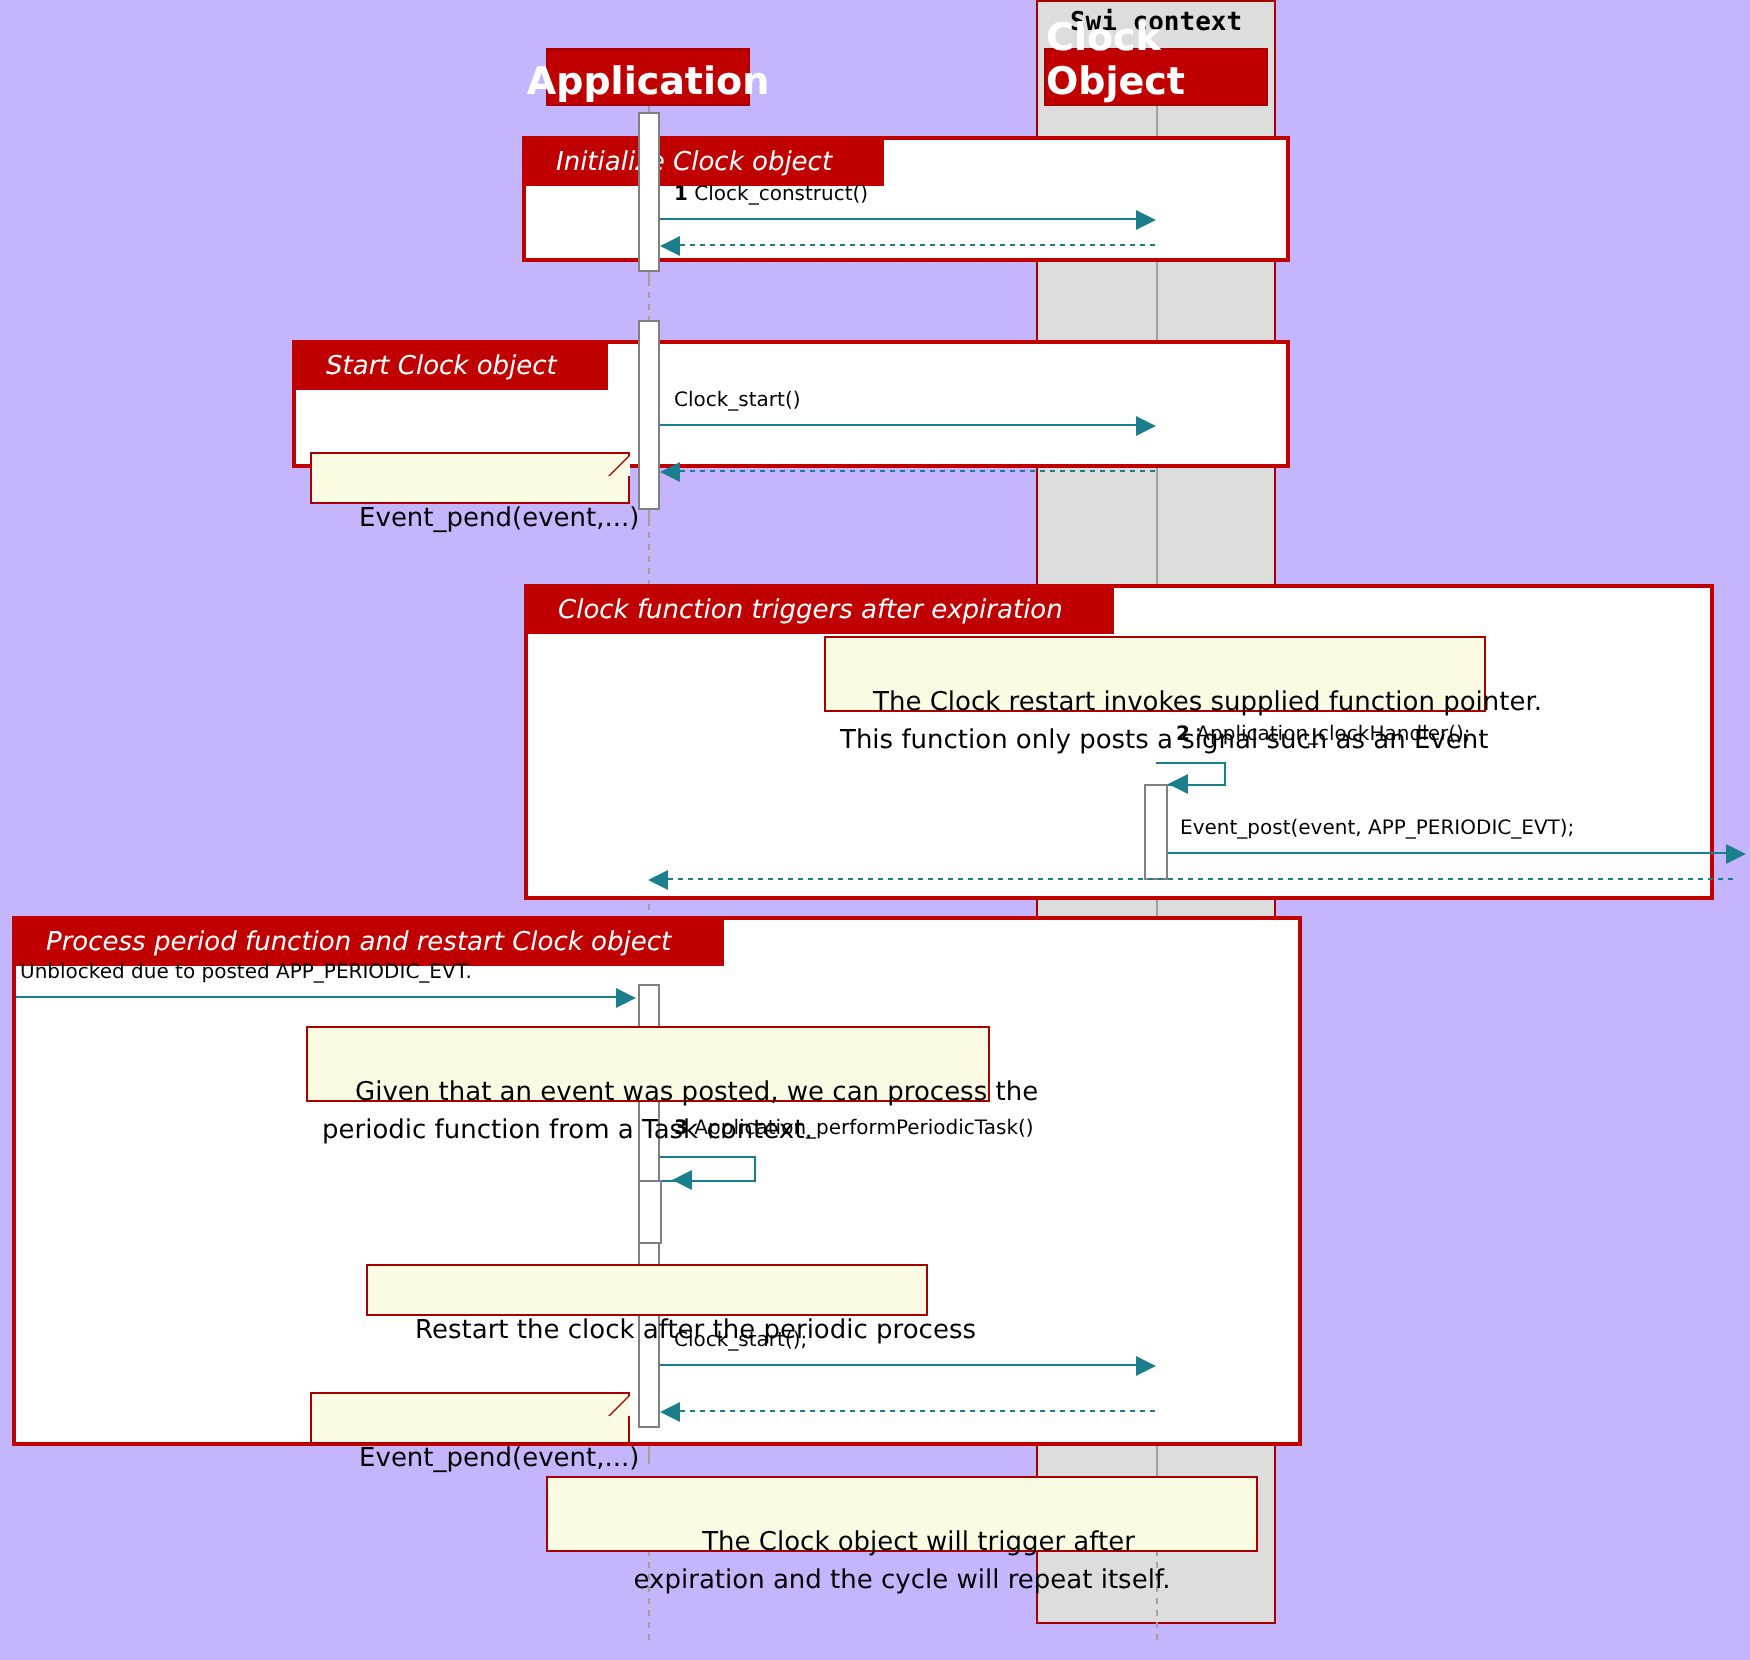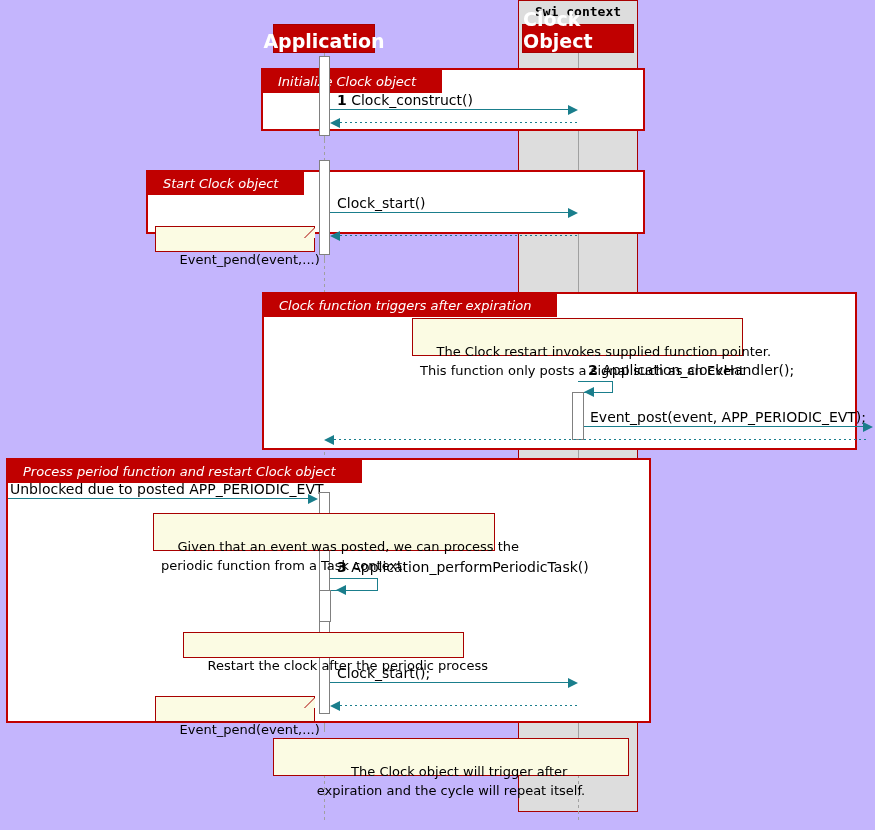--- a/index.html
+++ b/index.html
@@ -93,21 +93,21 @@
     border-top:5px solid transparent;
     border-bottom:5px solid transparent;
     border-left:10px solid #1A7E8C;
   }
   .arrow-l{
     border-top:5px solid transparent;
     border-bottom:5px solid transparent;
     border-right:10px solid #1A7E8C;
   }
   .msg-label{
-    font-size:14px;color:#000;white-space:nowrap;
+    font-size:10px;color:#000;white-space:nowrap;
   }
   .msg-num{font-weight:bold;}
 
   
   .selfcall{
     border:1px solid #1A7E8C;
     border-left:none;
     box-sizing:border-box;
   }
 

